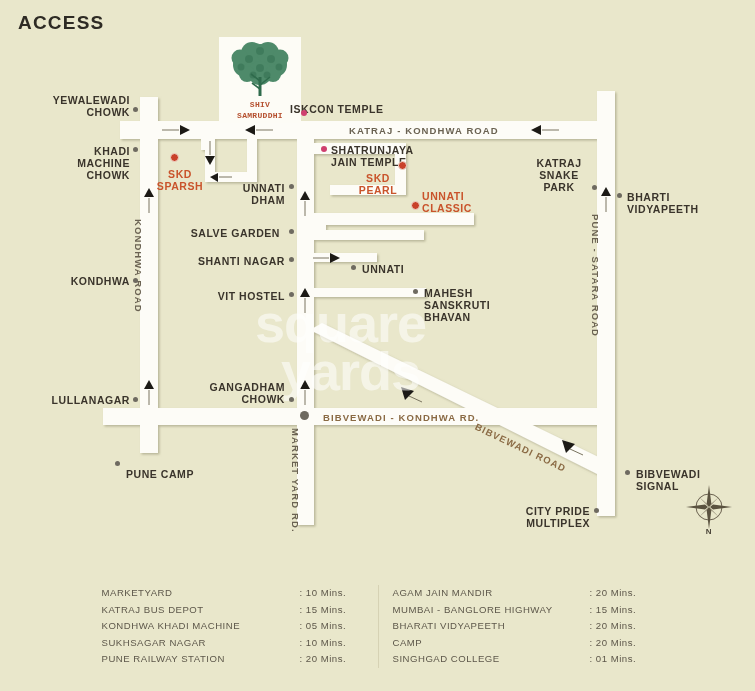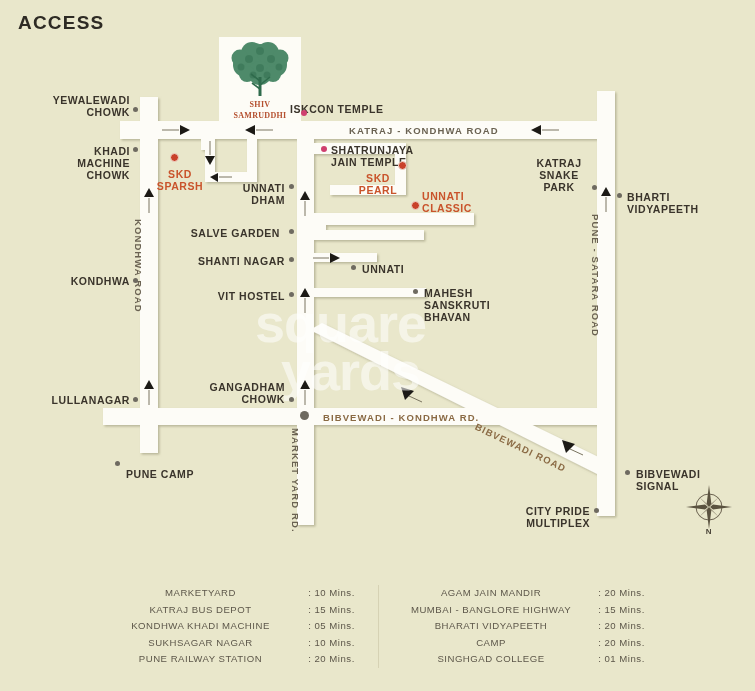--- a/index.html
+++ b/index.html
@@ -57,30 +57,30 @@
   .dot.red{background:#c9412a;width:7px;height:7px;border:1.5px solid #f0d8cc;}
 
   
   .logo{
     position:absolute;left:219px;top:37px;width:82px;height:86px;
     background:#fdfcf6;
     display:flex;flex-direction:column;align-items:center;justify-content:flex-start;
     padding-top:4px;box-sizing:border-box;
   }
   .logo .nm{
-    font-family:Liberation Serif, serif;
+    font-family:Liberation Mono, monospace;
     font-size:8px;font-weight:bold;color:#b5502f;
     letter-spacing:.3px;line-height:9.5px;text-align:center;
     margin-top:1px;
   }
 
   
   .tbl{
     position:absolute;left:0;top:585px;width:755px;
-    font-size:9.6px;letter-spacing:.5px;color:#5d574a;text-align:center;
+    font-size:9.6px;letter-spacing:.5px;color:#5d574a;
   }
   .tbl .cols{display:flex;justify-content:center;gap:0px;}
   .tbl .col{width:290px;padding:0 14px;box-sizing:border-box;}
   .tbl .col.right{border-left:1px solid #d6d2b4;}
   .tbl .row{display:flex;line-height:16.5px;}
   .tbl .row .k{flex:1;white-space:nowrap;}
   .tbl .row .v{width:64px;white-space:nowrap;}
 
   .compass{position:absolute;left:686px;top:485px;width:46px;height:54px;text-align:center;}
   .compass .n{font-size:8px;font-weight:bold;color:#4a4439;margin-top:-2px;letter-spacing:.5px;}

